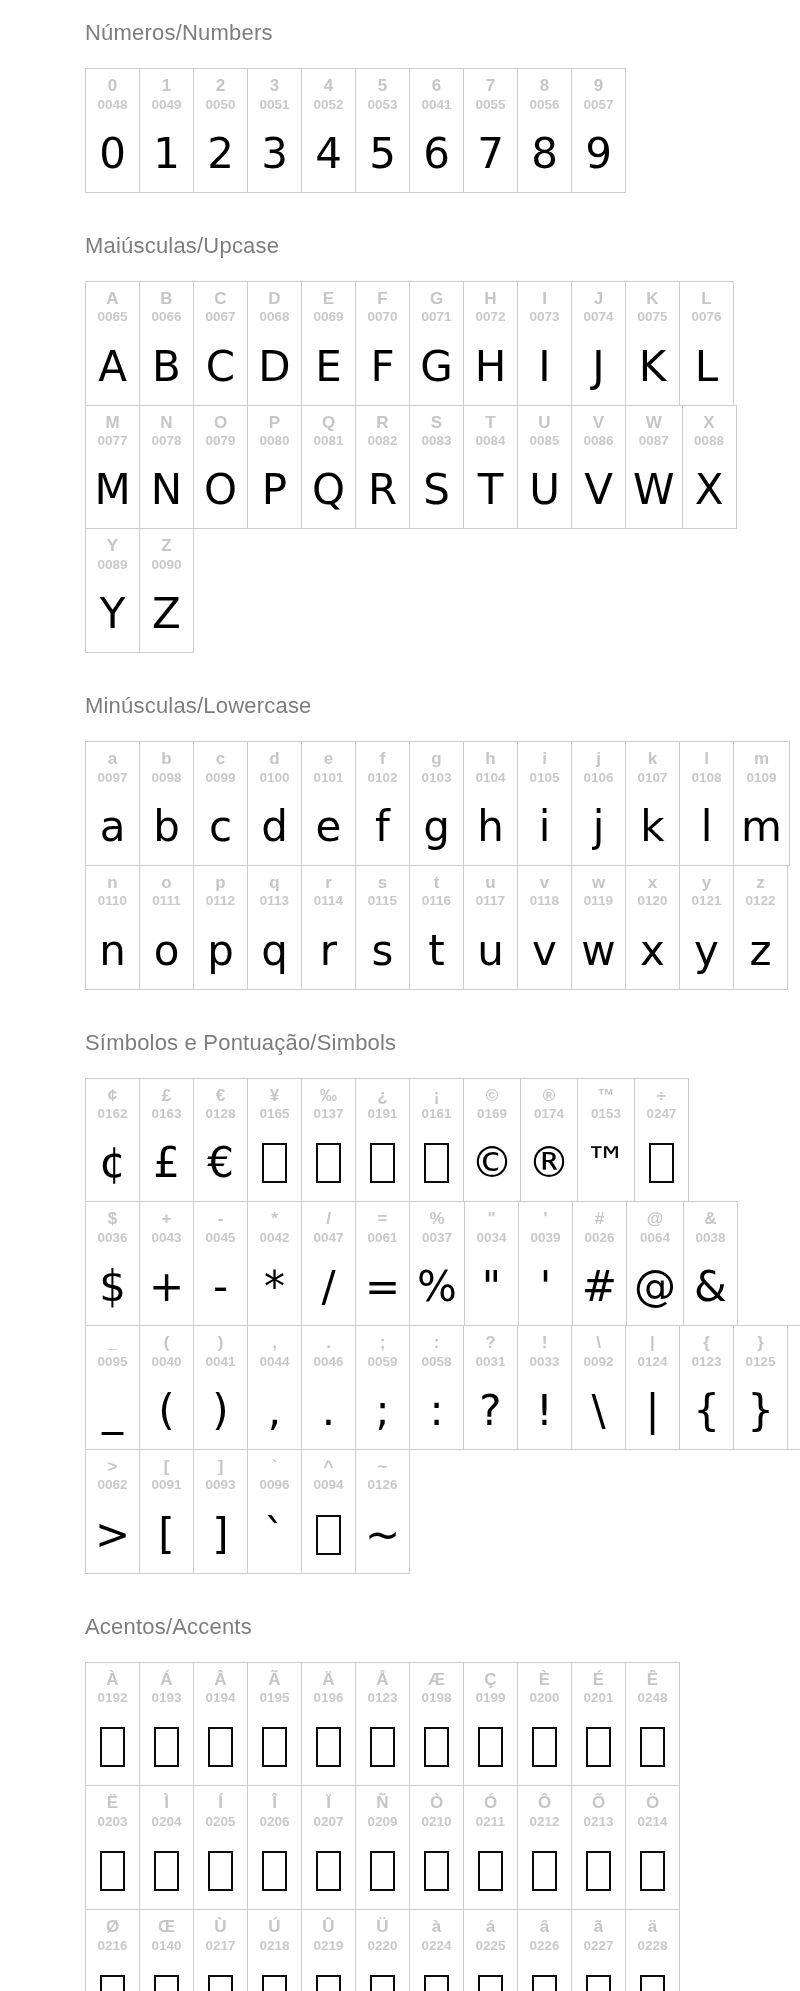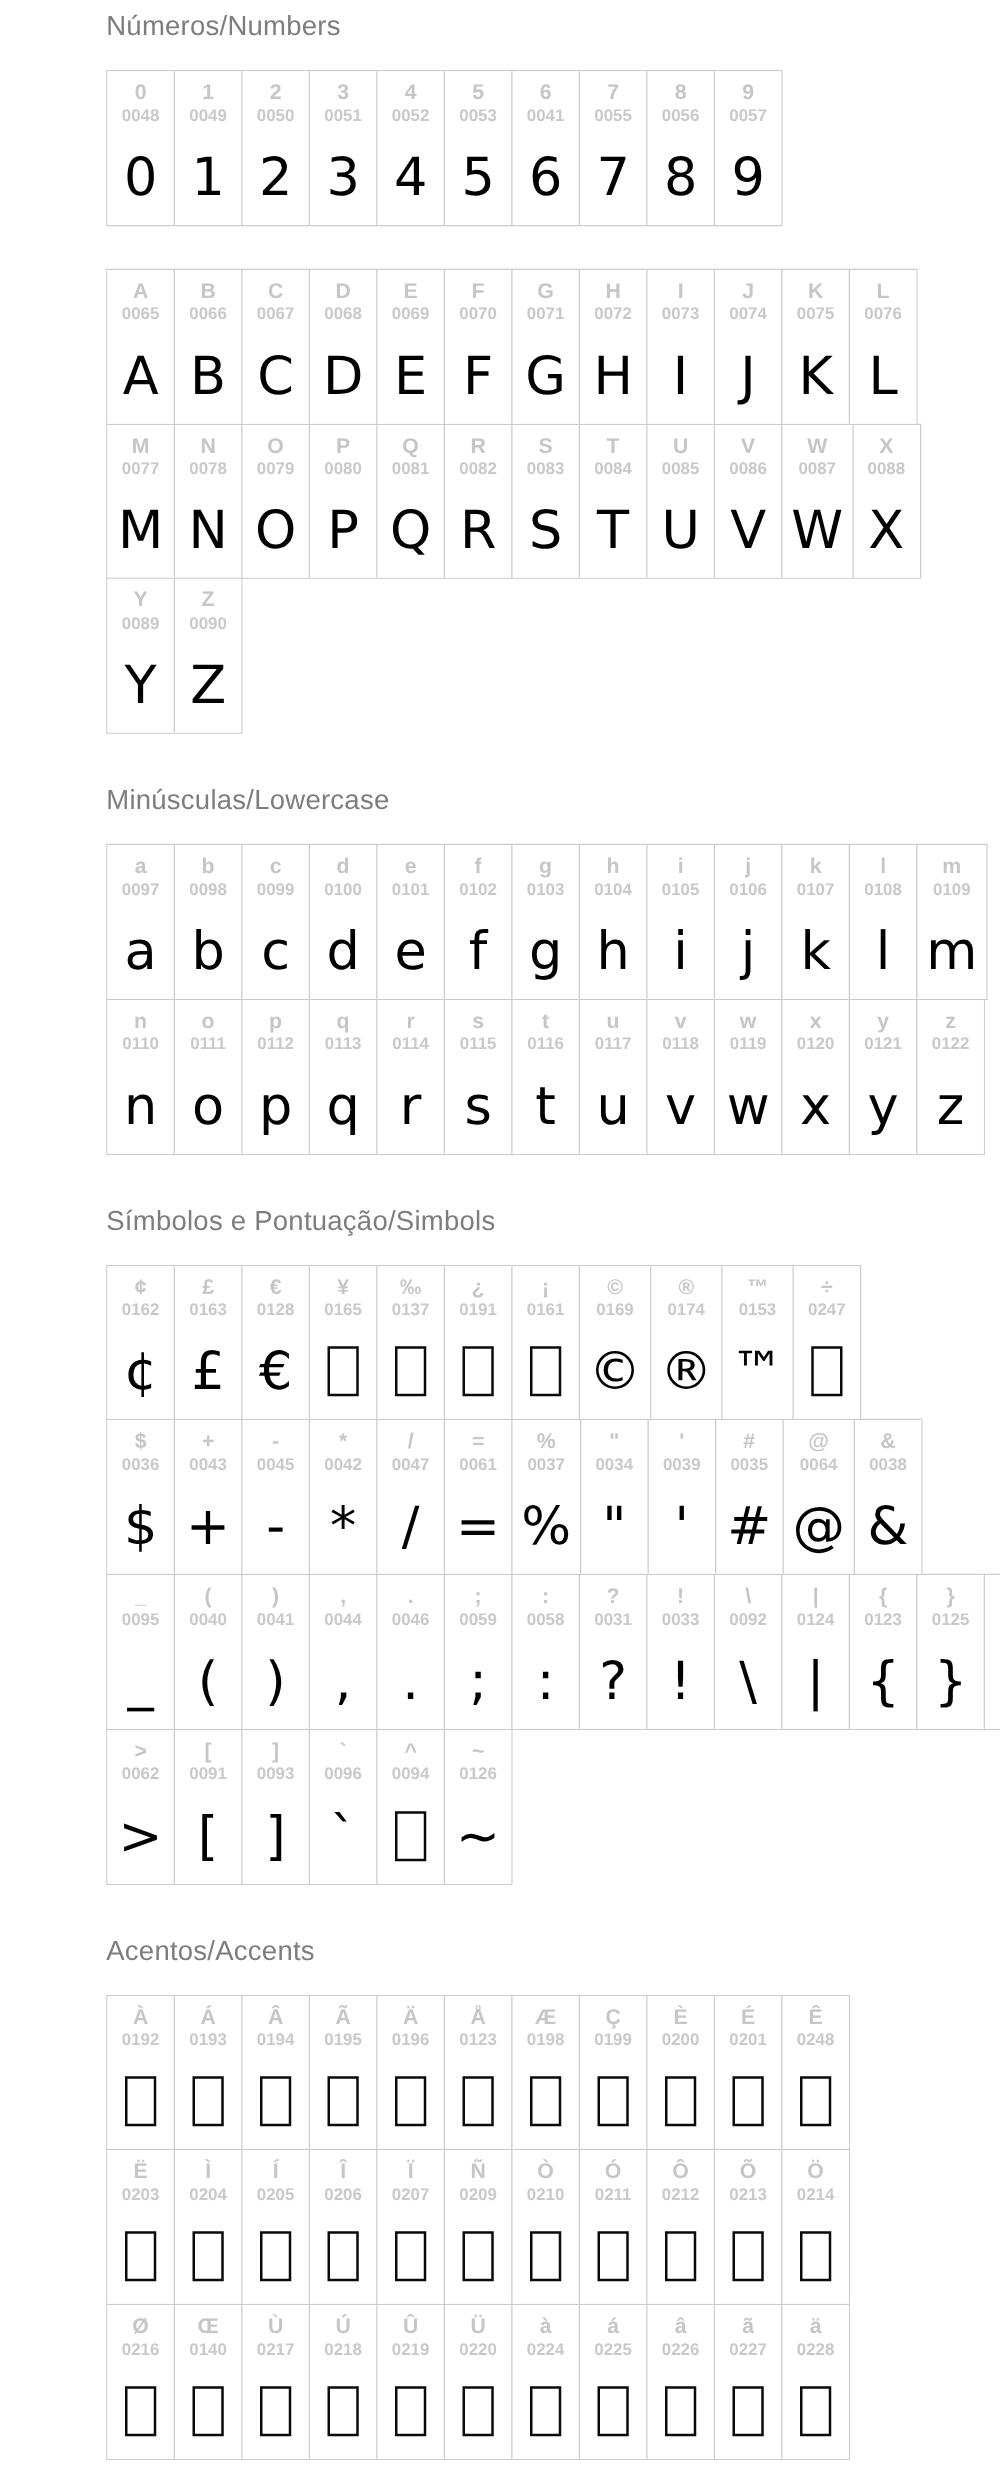--- a/index.html
+++ b/index.html
@@ -7,21 +7,21 @@
     padding: 0;
     background: #ffffff;
     font-family: "Liberation Sans", "DejaVu Sans", sans-serif;
   }
   .page {
     width: 800px;
     min-height: 1991px;
     padding: 8px 0 30px 85px;
     box-sizing: border-box;
   }
-  .section { margin-bottom: 34px; }
+  .section { margin-bottom: 34px; margin-top: 12px; }
   .section-title {
     color: #7d7d7d;
     font-size: 22px;
     font-weight: 400;
     letter-spacing: 0.2px;
     margin: 40px 0 22px 0;
   }
   .section:first-child .section-title { margin-top: 0; }
   .charmap { display: block; }
   .row {
@@ -131,20 +131,21 @@
           </div>
           <div class="cell">
             <div class="ref">9</div>
             <div class="code">0057</div>
             <div class="glyph">9</div>
           </div>
         </div></div>
   </div>
 
   <div class="section">
+    <h2 class="section-title">Maiúsculas/Upcase</h2>
     <div class="charmap"><div class="row">
           <div class="cell">
             <div class="ref">A</div>
             <div class="code">0065</div>
             <div class="glyph">A</div>
           </div>
           <div class="cell">
             <div class="ref">B</div>
             <div class="code">0066</div>
             <div class="glyph">B</div>
@@ -520,21 +521,21 @@
             <div class="code">0034</div>
             <div class="glyph">"</div>
           </div>
           <div class="cell">
             <div class="ref">'</div>
             <div class="code">0039</div>
             <div class="glyph">'</div>
           </div>
           <div class="cell">
             <div class="ref">#</div>
-            <div class="code">0035</div>
+            <div class="code">0026</div>
             <div class="glyph">#</div>
           </div>
           <div class="cell">
             <div class="ref">@</div>
             <div class="code">0064</div>
             <div class="glyph">@</div>
           </div>
           <div class="cell">
             <div class="ref">&amp;</div>
             <div class="code">0038</div>

